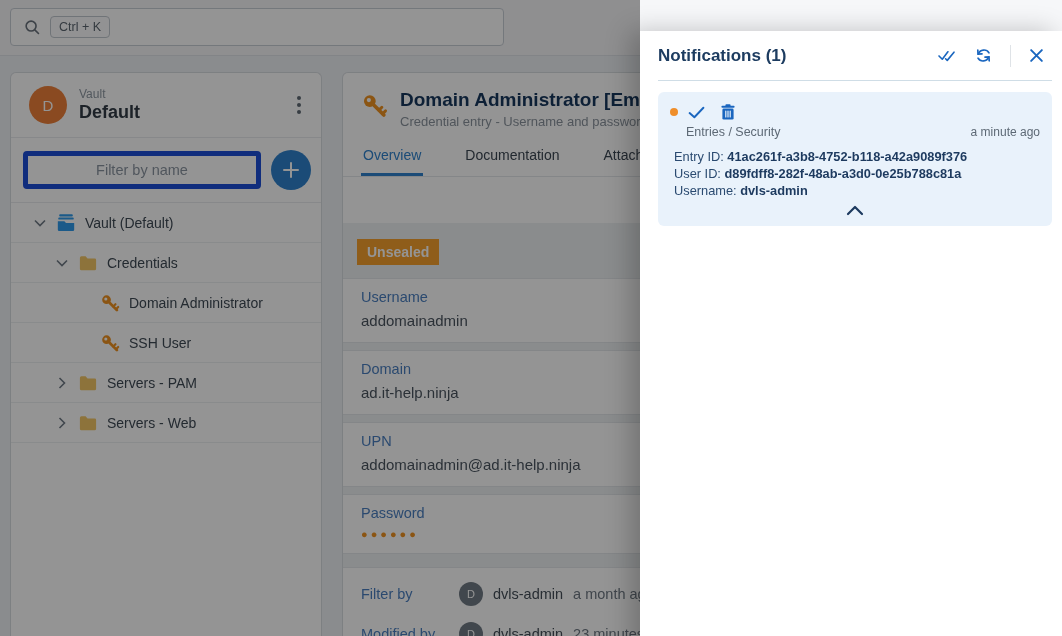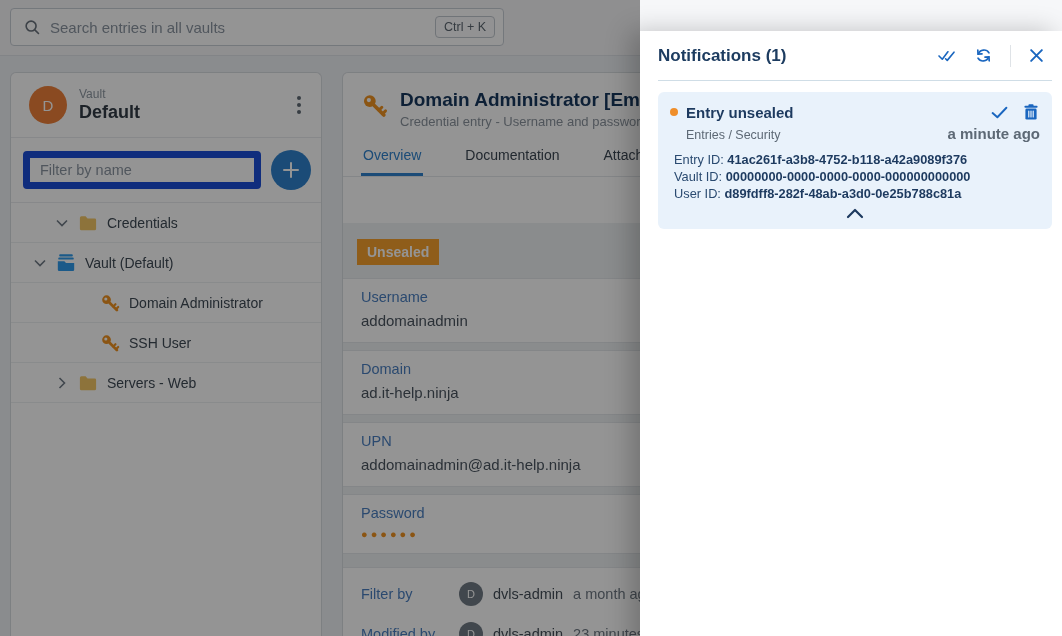--- a/index.html
+++ b/index.html
@@ -22,21 +22,21 @@
   
   .sidebar{position:absolute;left:10px;top:72px;width:312px;bottom:0;background:#fff;border:1px solid #d8dce1;border-bottom:none;border-radius:6px 6px 0 0;}
   .vault-header{display:flex;align-items:center;gap:12px;padding:13px 14px 13px 18px;border-bottom:1px solid #e8ebee;}
   .avatar{width:38px;height:38px;border-radius:50%;background:var(--avatar_orange);color:#fff;display:flex;align-items:center;justify-content:center;font-size:15px;flex:none;}
   .vault-texts{flex:1;min-width:0;}
   .vault-label{font-size:12px;color:#8d97a1;margin-bottom:1px;}
   .vault-name{font-size:18px;font-weight:700;color:#323c46;}
   .kebab{display:flex;flex-direction:column;gap:3px;padding:6px;cursor:pointer;}
   .kebab i{width:4px;height:4px;border-radius:50%;background:#5f6a74;display:block;}
   .filter-row{display:flex;align-items:center;gap:10px;padding:12px 10px 12px 12px;border-bottom:1px solid #e8ebee;}
-  .filter-input{flex:1;height:38px;border:7px solid #1d4ed8;border-radius:4px;display:flex;align-items:center;padding:0 10px;color:#8b95a1;font-size:14.5px;background:#fff;}
+  .filter-input{flex:1;height:38px;border:5px solid #1d4ed8;border-radius:4px;display:flex;align-items:center;padding:0 10px;color:#8b95a1;font-size:14.5px;background:#fff;justify-content:center;}
   .plus-btn{width:40px;height:40px;border-radius:50%;background:var(--primary_blue);display:flex;align-items:center;justify-content:center;flex:none;cursor:pointer;}
   .tree-row{height:40px;display:flex;align-items:center;border-bottom:1px solid #edeff2;font-size:14px;color:#3f4a55;gap:9px;cursor:pointer;}
   .tree-row .expander{width:14px;display:flex;justify-content:center;color:#707b86;flex:none;}
   .tree-row .tree-icon{width:20px;height:20px;flex:none;display:flex;align-items:center;justify-content:center;}
   .tree-row .tree-label{white-space:nowrap;overflow:hidden;}
   .lvl0{padding-left:22px;} .lvl1{padding-left:44px;} .lvl2{padding-left:89px;}
   
   .main-card{position:absolute;left:342px;top:72px;width:720px;bottom:0;background:#fff;border:1px solid #d8dce1;border-bottom:none;border-radius:6px 6px 0 0;overflow:hidden;}
   .entry-header{display:flex;gap:12px;padding:16px 18px 4px 18px;align-items:flex-start;}
   .entry-key{flex:none;margin-top:3px;}
@@ -66,37 +66,36 @@
   .icon-btn{display:flex;align-items:center;justify-content:center;cursor:pointer;padding:2px;}
   .vdivider{width:1px;height:22px;background:#dfe3e7;margin:0 1px;}
   .panel-divider{height:1px;background:#cfdde6;margin:0 10px 0 18px;}
   .notif-card{margin:11px 10px 0 18px;background:var(--card_bg);border-radius:6px;padding:10px 12px 4px;}
   .notif-top{display:flex;align-items:center;gap:8px;}
   .dot{width:8px;height:8px;border-radius:50%;background:var(--dot_orange);flex:none;}
   .notif-title{font-weight:700;font-size:15px;color:var(--navy);flex:1;}
   .notif-actions{display:flex;align-items:center;gap:12px;}
   .notif-sub{display:flex;align-items:baseline;margin-top:3px;padding-left:16px;}
   .notif-category{font-size:12.5px;color:var(--muted_gray);flex:1;}
-  .notif-time{font-size:15px;color:var(--muted_gray);font-weight:bold;}
+  .notif-time{font-size:12px;color:var(--muted_gray);}
   .notif-details{margin:10px 0 2px 4px;font-size:12.8px;line-height:16.8px;color:#2a4a70;}
   .detail-line b{color:var(--navy);text-align:right;}
   .collapse-btn{display:flex;justify-content:center;padding:4px 0 6px;cursor:pointer;}
 </style>
 </head>
 <body>
 
 <div class="topbar">
   <div class="search-box">
     <span style="display:flex;">
       <svg width="18" height="18" viewBox="0 0 20 20">
           <circle cx="9" cy="9" r="5.5" fill="none" stroke="#6a737d" stroke-width="1.8"></circle>
           <line x1="13.4" y1="13.4" x2="17.2" y2="17.2" stroke="#6a737d" stroke-width="1.8" stroke-linecap="round"></line>
         </svg>
     </span>
-    <span class="search-placeholder">Search entries in all vaults</span>
     <span class="kbd">Ctrl + K</span>
   </div>
 </div>
 
 <div class="sidebar">
   <div class="vault-header">
     <div class="avatar">D</div>
     <div class="vault-texts">
       <div class="vault-label">Vault</div>
       <div class="vault-name">Default</div>
@@ -111,48 +110,48 @@
     <div class="filter-input">
       <span>Filter by name</span>
     </div>
     <div class="plus-btn">
       <svg width="18" height="18" viewBox="0 0 18 18">
           <path d="M9 2v14M2 9h14" stroke="#fff" stroke-width="2" stroke-linecap="round"></path>
         </svg>
     </div>
   </div>
 
+  <div class="tree-row lvl0">
+    <span class="expander">
+        <svg width="12" height="8" viewBox="0 0 12 8">
+          <polyline points="1,1.5 6,6.5 11,1.5" fill="none" stroke="currentColor" stroke-width="1.6"></polyline>
+        </svg>
+      </span>
+    <span class="tree-icon">
+      <svg width="20" height="19" viewBox="0 0 22 20" fill="var(--folder_blue)">
+          <rect x="3.5" y="1" width="15" height="2.4" rx="1"></rect>
+          <rect x="2.5" y="4.4" width="17" height="2.4" rx="1"></rect>
+          <path d="M2 8.6h7.2l1.8 2h9v7.4a1.4 1.4 0 0 1-1.4 1.4H3.4A1.4 1.4 0 0 1 2 18z"></path>
+        </svg>
+    </span>
+    <span class="tree-label">Vault (Default)</span>
+  </div>
+
   <div class="tree-row lvl1">
     <span class="expander">
         <svg width="12" height="8" viewBox="0 0 12 8">
           <polyline points="1,1.5 6,6.5 11,1.5" fill="none" stroke="currentColor" stroke-width="1.6"></polyline>
         </svg>
       </span>
     <span class="tree-icon">
       <svg width="20" height="18" viewBox="0 0 22 20" fill="var(--folder_tan)">
           <path d="M2 4.2A1.7 1.7 0 0 1 3.7 2.5h4.6l2.2 2.6h8A1.5 1.5 0 0 1 20 6.6v9.7a1.7 1.7 0 0 1-1.7 1.7H3.7A1.7 1.7 0 0 1 2 16.3z"></path>
         </svg>
     </span>
     <span class="tree-label">Credentials</span>
-  </div>
-
-  <div class="tree-row lvl0">
-    <span class="expander">
-        <svg width="12" height="8" viewBox="0 0 12 8">
-          <polyline points="1,1.5 6,6.5 11,1.5" fill="none" stroke="currentColor" stroke-width="1.6"></polyline>
-        </svg>
-      </span>
-    <span class="tree-icon">
-      <svg width="20" height="19" viewBox="0 0 22 20" fill="var(--folder_blue)">
-          <rect x="3.5" y="1" width="15" height="2.4" rx="1"></rect>
-          <rect x="2.5" y="4.4" width="17" height="2.4" rx="1"></rect>
-          <path d="M2 8.6h7.2l1.8 2h9v7.4a1.4 1.4 0 0 1-1.4 1.4H3.4A1.4 1.4 0 0 1 2 18z"></path>
-        </svg>
-    </span>
-    <span class="tree-label">Vault (Default)</span>
   </div>
 
   <div class="tree-row lvl2">
     <span class="tree-icon">
       <svg width="20" height="20" viewBox="0 0 22 22">
           <circle cx="7.2" cy="7.4" r="4.8" fill="var(--key_orange)"></circle>
           <circle cx="6.4" cy="6.6" r="1.7" fill="#fff"></circle>
           <g stroke="var(--key_orange)" stroke-width="3" stroke-linecap="round">
             <path d="M10.8 11 L18.6 18.8"></path>
           </g>
@@ -176,20 +175,33 @@
           </g>
           <g stroke="var(--key_orange)" stroke-width="2.4" stroke-linecap="round">
             <path d="M14.6 14.8 L17 12.4"></path>
             <path d="M17.6 17.8 L20 15.4"></path>
           </g>
         </svg>
     </span>
     <span class="tree-label">SSH User</span>
   </div>
 
+  <div class="tree-row lvl1">
+    <span class="expander">
+        <svg width="8" height="12" viewBox="0 0 8 12">
+          <polyline points="1.5,1 6.5,6 1.5,11" fill="none" stroke="currentColor" stroke-width="1.6"></polyline>
+        </svg>
+      </span>
+    <span class="tree-icon">
+      <svg width="20" height="18" viewBox="0 0 22 20" fill="var(--folder_tan)">
+          <path d="M2 4.2A1.7 1.7 0 0 1 3.7 2.5h4.6l2.2 2.6h8A1.5 1.5 0 0 1 20 6.6v9.7a1.7 1.7 0 0 1-1.7 1.7H3.7A1.7 1.7 0 0 1 2 16.3z"></path>
+        </svg>
+    </span>
+    <span class="tree-label">Servers - PAM</span>
+  </div>
 
   <div class="tree-row lvl1">
     <span class="expander">
         <svg width="8" height="12" viewBox="0 0 8 12">
           <polyline points="1.5,1 6.5,6 1.5,11" fill="none" stroke="currentColor" stroke-width="1.6"></polyline>
         </svg>
       </span>
     <span class="tree-icon">
       <svg width="20" height="18" viewBox="0 0 22 20" fill="var(--folder_tan)">
           <path d="M2 4.2A1.7 1.7 0 0 1 3.7 2.5h4.6l2.2 2.6h8A1.5 1.5 0 0 1 20 6.6v9.7a1.7 1.7 0 0 1-1.7 1.7H3.7A1.7 1.7 0 0 1 2 16.3z"></path>
@@ -288,21 +300,20 @@
             <path d="M2 2l10 10M12 2L2 12"></path>
           </svg>
       </span>
     </div>
   </div>
   <div class="panel-divider"></div>
 
   <div class="notif-card">
     <div class="notif-top">
       <span class="dot"></span>
-      <span class="notif-title">Entry unsealed</span>
       <span class="notif-actions">
         <span class="icon-btn">
           <svg width="17" height="13" viewBox="0 0 16 12" fill="none" stroke="var(--icon_blue)" stroke-width="1.8" stroke-linecap="round" stroke-linejoin="round">
               <polyline points="1.5,6.5 6,10.5 14.5,1.5"></polyline>
             </svg>
         </span>
         <span class="icon-btn">
           <svg width="14" height="16" viewBox="0 0 14 16" fill="var(--icon_blue)">
               <rect x="4.4" y="0.3" width="5.2" height="2.2" rx="1"></rect>
               <rect x="0.4" y="1.8" width="13.2" height="1.9" rx="0.9"></rect>
@@ -315,22 +326,22 @@
             </svg>
         </span>
       </span>
     </div>
     <div class="notif-sub">
       <span class="notif-category">Entries / Security</span>
       <span class="notif-time">a minute ago</span>
     </div>
     <div class="notif-details">
       <div class="detail-line"><span>Entry ID: </span><b>41ac261f-a3b8-4752-b118-a42a9089f376</b></div>
-      <div class="detail-line"><span>Vault ID: </span><b>00000000-0000-0000-0000-000000000000</b></div>
       <div class="detail-line"><span>User ID: </span><b>d89fdff8-282f-48ab-a3d0-0e25b788c81a</b></div>
+      <div class="detail-line"><span>Username: </span><b>dvls-admin</b></div>
     </div>
     <div class="collapse-btn">
       <svg width="18" height="11" viewBox="0 0 18 11" fill="none" stroke="var(--navy)" stroke-width="2.2" stroke-linecap="round" stroke-linejoin="round">
           <polyline points="2,9 9,2 16,9"></polyline>
         </svg>
     </div>
   </div>
 </div>
 
 </body></html>

